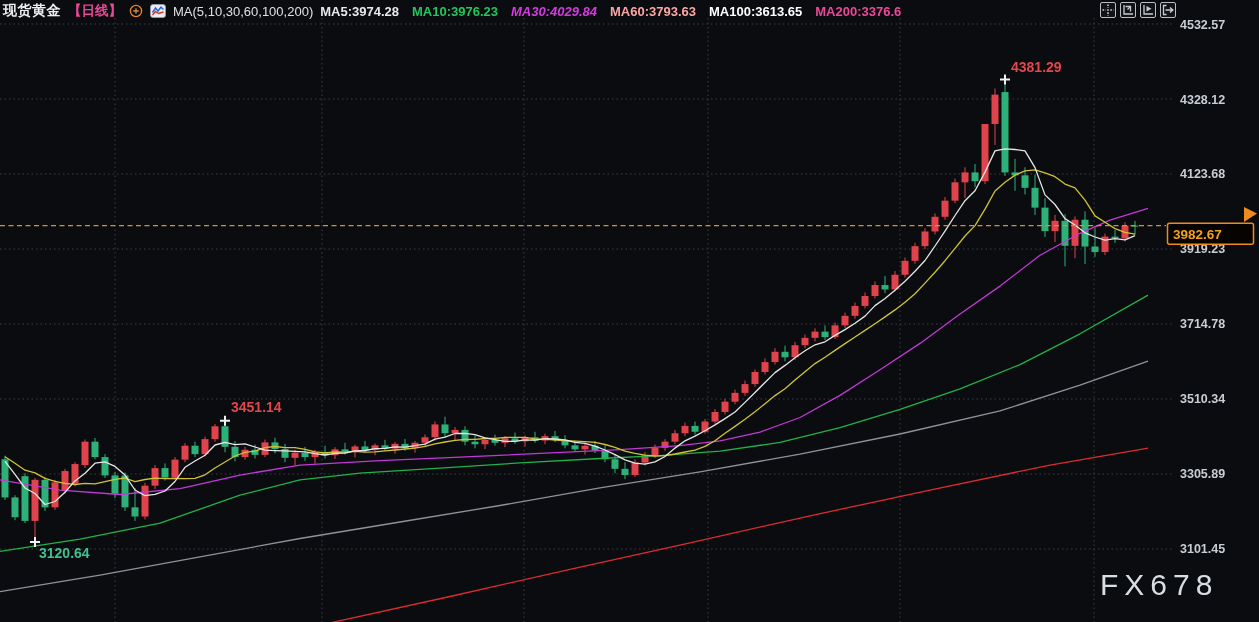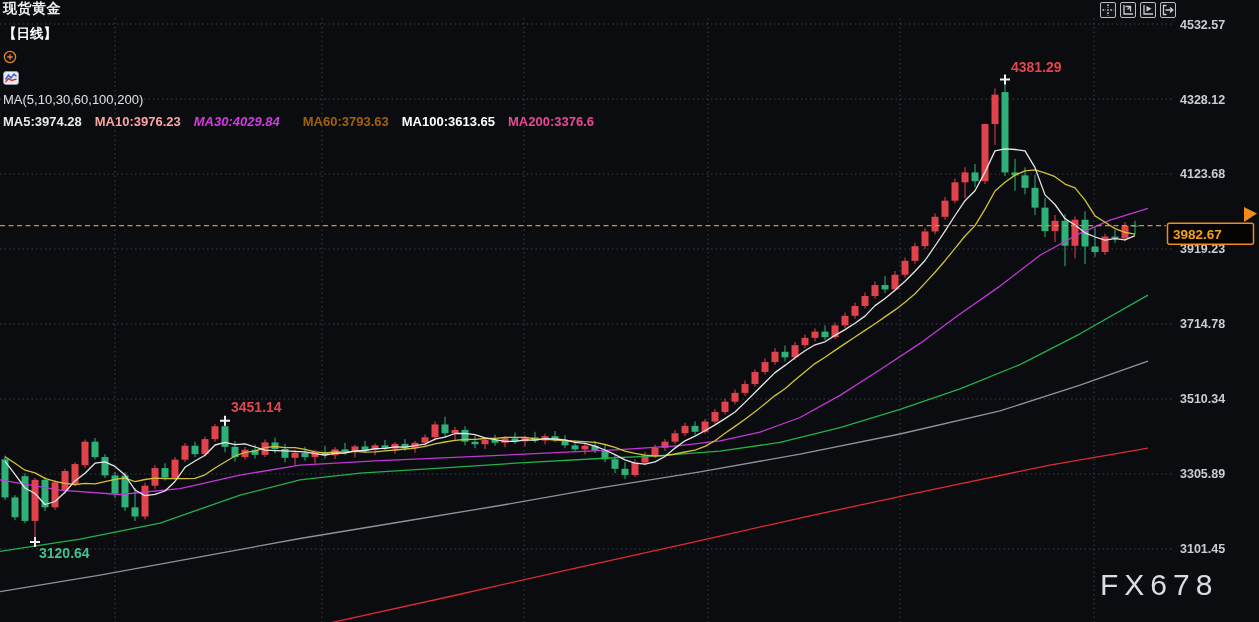--- a/index.html
+++ b/index.html
@@ -1,21 +1,21 @@
 <!DOCTYPE html>
 <html><head>
 <meta charset="utf-8">
 <style>
   html,body{margin:0;padding:0;background:#0b0c0f;}
   #screen{position:relative;width:1259px;height:622px;background:#0b0c0f;overflow:hidden;
           font-family:"Liberation Sans","DejaVu Sans",sans-serif;}
   #chart-svg{position:absolute;left:0;top:0;}
-  #header{position:absolute;left:3px;top:0;height:22px;display:flex;align-items:flex-start;gap:7px;z-index:5;flex-direction:column;}
+  #header{position:absolute;left:3px;top:0;height:22px;display:flex;align-items:center;gap:7px;z-index:5;}
   #symbol{color:#eceef1;font-size:14px;font-weight:bold;letter-spacing:0.5px;}
-  #period{color:#ffffff;font-size:13.5px;font-weight:bold;}
+  #period{color:#ec4899;font-size:13.5px;font-weight:bold;}
   #add-indicator{display:flex;align-items:center;cursor:pointer;}
   #chart-logo{display:flex;align-items:center;}
   #ma-param{color:#dde0e4;font-size:13px;font-weight:normal;}
   .ma-item{font-size:13px;font-weight:bold;margin-right:2px;}
   #toolbar{position:absolute;right:83px;top:2px;display:flex;gap:4px;z-index:5;}
   .tool-btn{width:16px;height:16px;border:1px solid #b9bdc4;border-radius:2px;background:#121317;
             display:flex;align-items:center;justify-content:center;cursor:pointer;box-sizing:border-box;}
 </style>
 </head>
 <body>
@@ -304,23 +304,23 @@
     <span id="chart-logo">
       <svg width="16" height="14" viewBox="0 0 16 14">
         <rect x="0.5" y="0.5" width="15" height="13" rx="2.5" fill="#e9ecf0" stroke="#9aa0a8" stroke-width="0.8"></rect>
         <polyline points="2.5,8.5 5.5,4 8,7 11,3 13.5,5.5" fill="none" stroke="#2b62d8" stroke-width="1.4"></polyline>
         <polyline points="2.5,11 5.5,7.5 8.5,9.5 13.5,8" fill="none" stroke="#d8322b" stroke-width="1.4"></polyline>
       </svg>
     </span>
     <span id="ma-param">MA(5,10,30,60,100,200)</span>
     <span id="ma-legend" style="display:flex;gap:11px;">
         <span class="ma-item" style="color: rgb(231, 233, 236);">MA5:3974.28</span>
-        <span class="ma-item" style="color: #fca5a5;">MA10:3976.23</span>
+        <span class="ma-item" style="color: #22c55e;">MA10:3976.23</span>
         <span class="ma-item" style="color: rgb(212, 60, 226); font-style: italic;">MA30:4029.84</span>
-        <span class="ma-item" style="color: #a16207; margin-left: 10px;">MA60:3793.63</span>
+        <span class="ma-item" style="color: #fca5a5;">MA60:3793.63</span>
         <span class="ma-item" style="color: #ffffff;">MA100:3613.65</span>
         <span class="ma-item" style="color: #ec4899;">MA200:3376.6</span>
       </span>
   </div>
 
   <div id="toolbar">
     <span class="tool-btn">
       <svg width="12" height="12" viewBox="0 0 12 12">
         <path d="M6 0.5v3.2M6 8.3v3.2M0.5 6h3.2M8.3 6h3.2" stroke="#c8ccd2" stroke-width="1.6" stroke-dasharray="1.6 1.2"></path>
         <rect x="5.2" y="5.2" width="1.6" height="1.6" fill="#c8ccd2"></rect>

